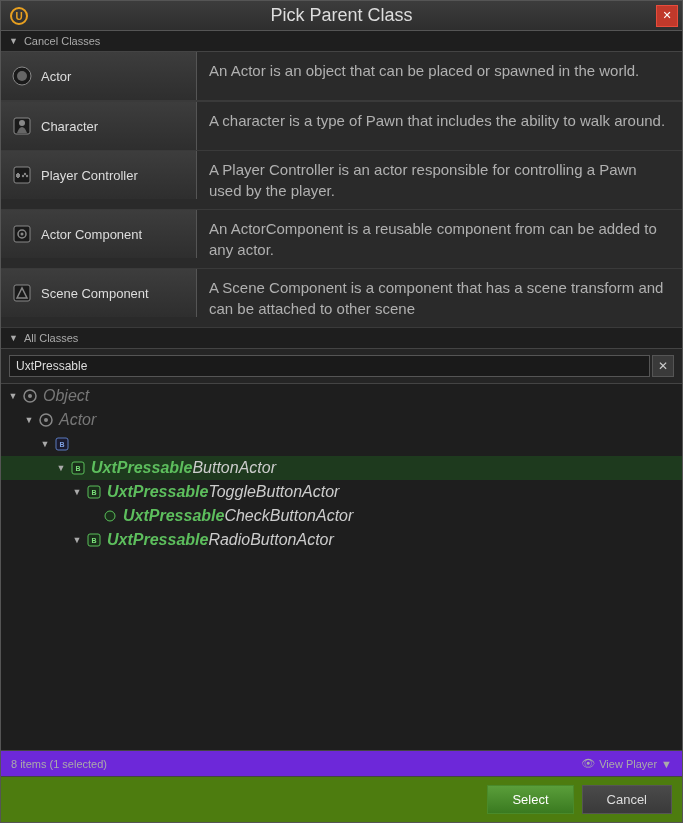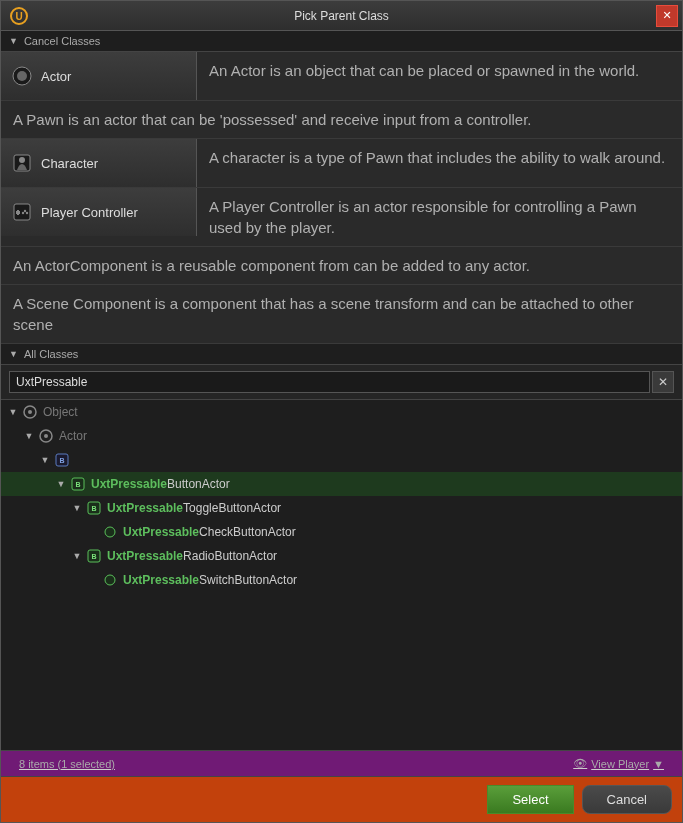--- a/index.html
+++ b/index.html
@@ -28,21 +28,21 @@
       height: 30px;
       display: flex;
       align-items: center;
       justify-content: center;
       position: relative;
       border-bottom: 1px solid #555;
       flex-shrink: 0;
     }
     .title-bar-text {
       color: #ddd;
-      font-size: 12px;
+      font-size: 18px;
       font-weight: 500;
     }
     .title-bar-logo {
       position: absolute;
       left: 8px;
       width: 20px;
       height: 20px;
       display: flex;
       align-items: center;
       justify-content: center;
@@ -192,77 +192,76 @@
     .tree-icon {
       width: 18px;
       height: 18px;
       flex-shrink: 0;
       margin-right: 4px;
       display: flex;
       align-items: center;
       justify-content: center;
     }
     .tree-label {
-      font-size: 12px;
+      font-size: 16px;
       color: #ccc;
+      font-style: italic;
     }
     .tree-label .highlight {
       color: #5dbe5d;
       font-weight: bold;
     }
 
     
     .bottom-bar {
       display: flex;
       align-items: center;
       justify-content: space-between;
-      padding: 6px 18px;
-      background: #701a75;
+      padding: 6px 10px;
+      background: #6d28d9;
       border-top: 1px solid #444;
       flex-shrink: 0;
-      text-decoration: underline;
     }
     .item-count {
       color: #aaa;
       font-size: 11px;
     }
     .view-options {
       display: flex;
       align-items: center;
       gap: 4px;
       color: #aaa;
       font-size: 11px;
       cursor: pointer;
     }
 
     
     .button-row {
       display: flex;
       justify-content: flex-end;
       gap: 8px;
       padding: 8px 10px;
-      background: #c2410c;
+      background: #4d7c0f;
       border-top: 1px solid #444;
       flex-shrink: 0;
     }
     .btn {
       padding: 6px 24px;
       font-size: 13px;
       cursor: pointer;
       border: 1px solid #555;
     }
     .btn-select {
       background: linear-gradient(180deg, #5a9e3a 0%, #3a7a20 100%);
       color: white;
       border-color: #4a8a2a;
     }
     .btn-cancel {
       background: linear-gradient(180deg, #4a4a4a 0%, #3a3a3a 100%);
       color: #ddd;
-      border-radius: 8px;
     }
 
     
     svg { display: block; }
   </style>
 </head>
 <body>
 
 <div class="window">
 
@@ -290,21 +289,20 @@
             <circle cx="10" cy="10" r="9" fill="#1a1a1a" stroke="#888" stroke-width="1"></circle>
             <circle cx="10" cy="10" r="5" fill="#666"></circle>
           </svg>
         </div>
         <span>Actor</span>
       </button>
       <div class="class-desc">An Actor is an object that can be placed or spawned in the world.</div>
     </div>
 
     <div class="class-item">
-      <div class="class-desc">A Pawn is an actor that can be 'possessed' and receive input from a controller.</div>
     </div>
 
     <div class="class-item">
       <button class="class-button">
         <div class="class-icon">
           <svg width="20" height="20" viewBox="0 0 20 20">
             <rect x="2" y="2" width="16" height="16" rx="2" fill="#1a1a1a" stroke="#888" stroke-width="1"></rect>
             <circle cx="10" cy="7" r="3" fill="#888"></circle>
             <path d="M5 17 Q7 11 10 11 Q13 11 15 17" fill="#666"></path>
           </svg>
@@ -326,24 +324,43 @@
             <circle cx="11" cy="11" r="1.2" fill="#888"></circle>
           </svg>
         </div>
         <span>Player Controller</span>
       </button>
       <div class="class-desc">A Player Controller is an actor responsible for controlling a Pawn used by the player.</div>
     </div>
 
 
     <div class="class-item">
+      <button class="class-button">
+        <div class="class-icon">
+          <svg width="20" height="20" viewBox="0 0 20 20">
+            <rect x="2" y="2" width="16" height="16" rx="2" fill="#1a1a1a" stroke="#888" stroke-width="1"></rect>
+            <circle cx="10" cy="10" r="4" fill="none" stroke="#888" stroke-width="1.5"></circle>
+            <circle cx="10" cy="10" r="1.5" fill="#888"></circle>
+          </svg>
+        </div>
+        <span>Actor Component</span>
+      </button>
       <div class="class-desc">An ActorComponent is a reusable component from can be added to any actor.</div>
     </div>
 
     <div class="class-item">
+      <button class="class-button">
+        <div class="class-icon">
+          <svg width="20" height="20" viewBox="0 0 20 20">
+            <rect x="2" y="2" width="16" height="16" rx="2" fill="#1a1a1a" stroke="#888" stroke-width="1"></rect>
+            <path d="M5 15 L10 5 L15 15 Z" fill="none" stroke="#888" stroke-width="1.5"></path>
+          </svg>
+        </div>
+        <span>Scene Component</span>
+      </button>
       <div class="class-desc">A Scene Component is a component that has a scene transform and can be attached to other scene</div>
     </div>
   </div>
 
   <div class="all-classes">
     <div class="section-header">
       <span class="section-arrow">▼</span>
       <span>All Classes</span>
     </div>
 
@@ -429,30 +446,20 @@
         <span class="tree-arrow">▼</span>
         <div class="tree-icon">
           <svg width="14" height="14" viewBox="0 0 14 14">
             <rect x="1" y="1" width="12" height="12" rx="2" fill="#1a2e1a" stroke="#5abf5a" stroke-width="1"></rect>
             <text x="7" y="10" text-anchor="middle" fill="#7ae07a" font-size="7" font-weight="bold">B</text>
           </svg>
         </div>
         <span class="tree-label"><span class="highlight">UxtPressable</span>RadioButtonActor</span>
       </div>
 
-      <div class="tree-item">
-        <span class="tree-indent" style="width:84px"></span>
-        <span class="tree-arrow"></span>
-        <div class="tree-icon">
-          <svg width="12" height="12" viewBox="0 0 12 12">
-            <circle cx="6" cy="6" r="5" fill="#1a2e1a" stroke="#5abf5a" stroke-width="1"></circle>
-          </svg>
-        </div>
-        <span class="tree-label"><span class="highlight">UxtPressable</span>SwitchButtonActor</span>
-      </div>
 
     </div>
 
     <div class="bottom-bar">
       <span class="item-count">8 items (1 selected)</span>
       <div class="view-options">
         <span>👁</span>
         <span>View Player</span>
         <span>▼</span>
       </div>

